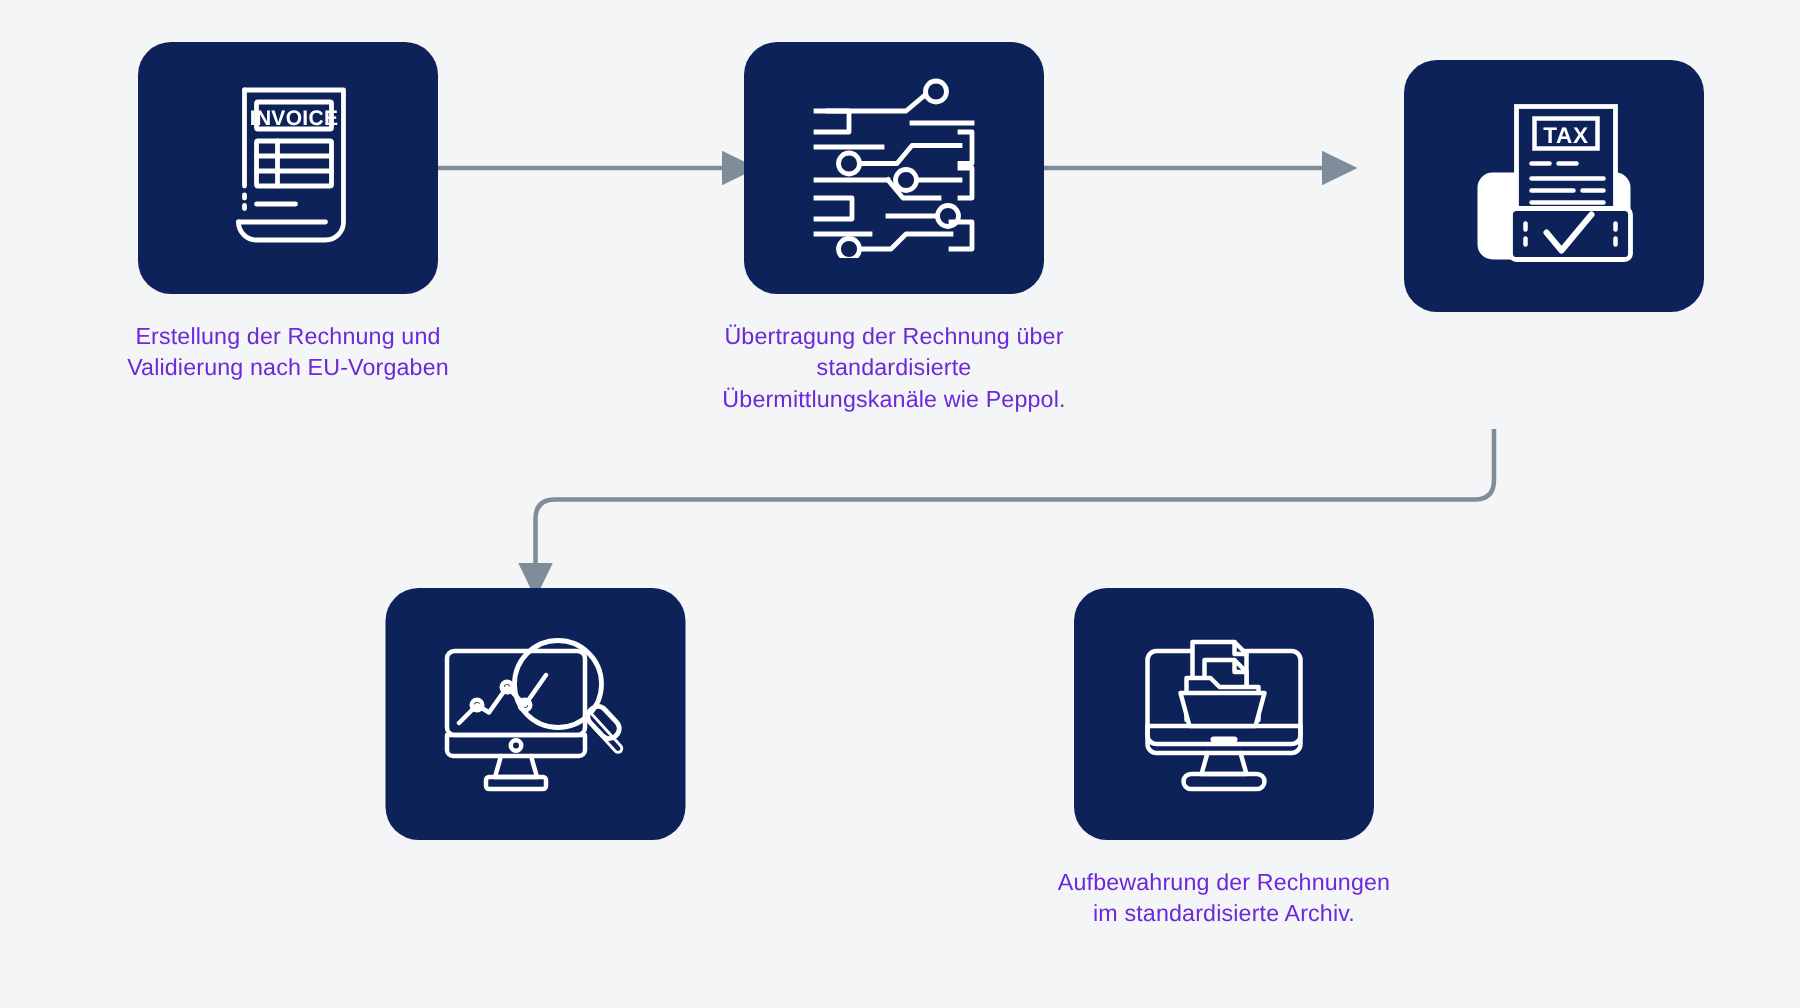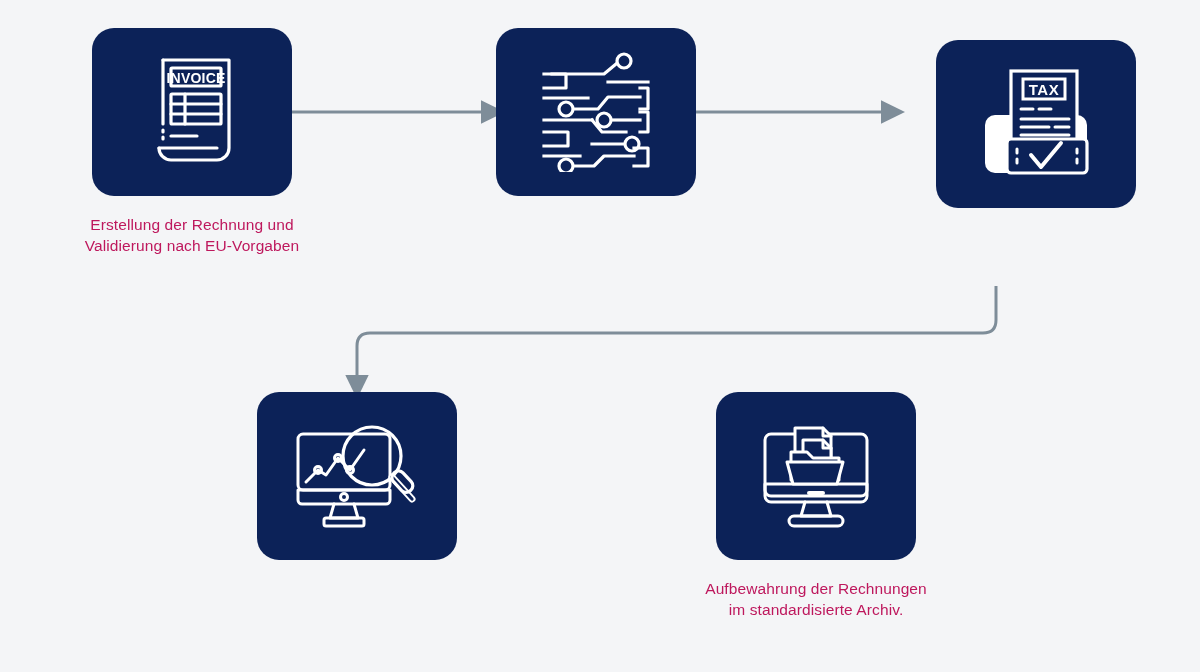--- a/index.html
+++ b/index.html
@@ -42,21 +42,21 @@
     align-items: center;
     justify-content: center;
     box-sizing: border-box;
   }
   .tile svg {
     display: block;
   }
   .caption {
     margin-top: 18px;
     text-align: center;
-    color: #be185d;
+    color: #6d28d9;
     font-size: 15.5px;
     line-height: 21px;
     letter-spacing: 0.1px;
     width: 240px;
     margin-left: -20px;
   }
   
   #node-1 { left: 92px;  top: 28px; }
   #node-2 { left: 496px; top: 28px; }
   #node-3 { left: 936px; top: 28px; margin-top: 12px; }
@@ -150,20 +150,21 @@
             <line x1="56" y1="92" x2="88" y2="92"></line>
             <path d="M8,104 L44,104"></path>
 
             <circle cx="30" cy="114" r="7"></circle>
             <path d="M38,114 L58,114 L68,104 L98,104"></path>
             <path d="M98,96 L112,96 L112,114 L98,114"></path>
           </g>
         </svg>
       </span>
     </div>
+    <div class="caption">Übertragung der Rechnung über standardisierte Übermittlungskanäle wie Peppol.</div>
   </div>
 
   <div class="node" id="node-3">
     <div class="tile">
       <span>
         <svg width="118" height="118" viewBox="0 0 118 118" xmlns="http://www.w3.org/2000/svg">
 
           <rect x="8" y="50" width="102" height="58" rx="10" fill="#ffffff"></rect>
 
           <rect x="34" y="6" width="66" height="74" fill="#0c2258" stroke="#ffffff" stroke-width="3.2"></rect>

